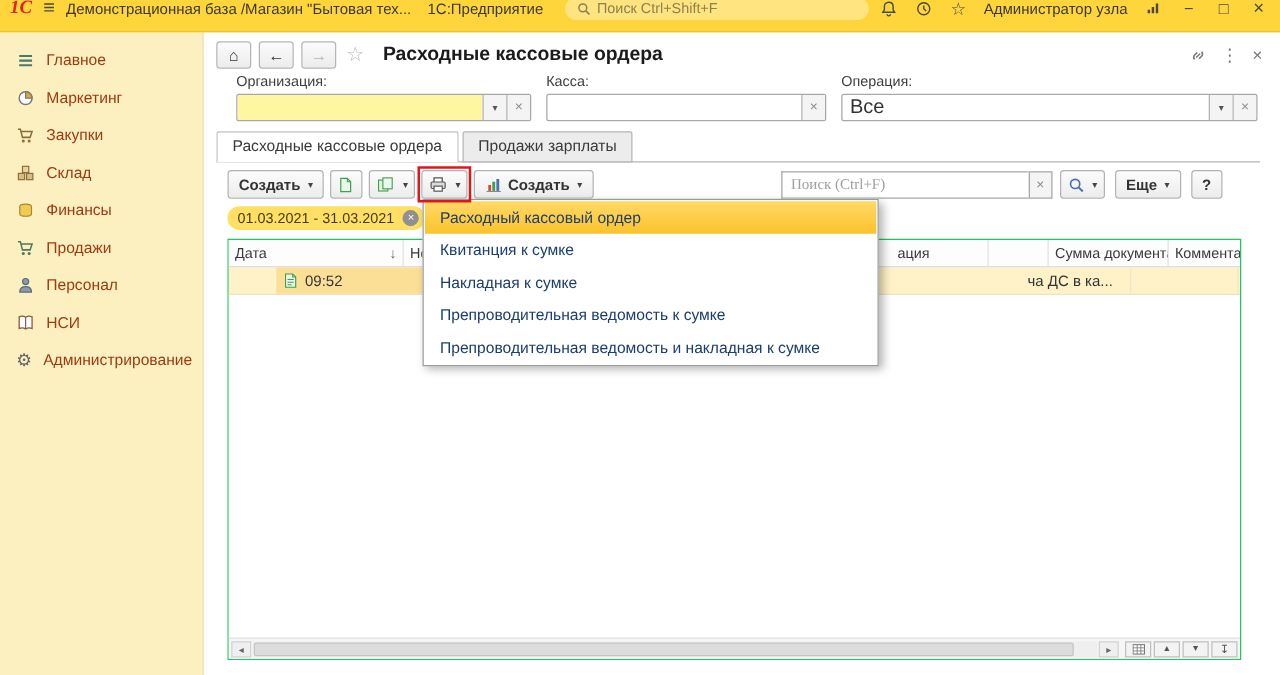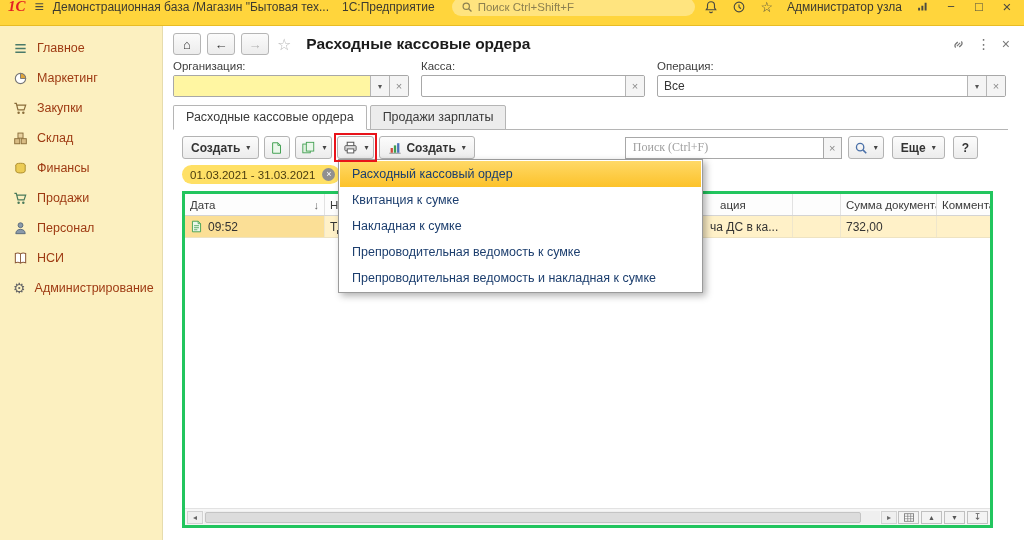--- a/index.html
+++ b/index.html
@@ -27,25 +27,25 @@
   
   .form-header { display:flex; align-items:center; gap:6px; padding:7px 14px 5px 10px; }
   .navbtn { width:28px; height:22px; border:1px solid #b5b5b5; border-radius:3px; background:linear-gradient(#fbfbfb,#ececec); display:flex; align-items:center; justify-content:center; font-size:13px; color:#333; cursor:pointer; }
   .navbtn.disabled { color:#b3b3b3; }
   .fav-star { color:#b9b9b9; font-size:16px; margin:0 2px; }
   .form-title { font-size:15.5px; font-weight:bold; color:#1b1b1b; margin-left:7px; white-space:nowrap; }
   .fh-right { margin-left:auto; display:flex; align-items:center; gap:11px; color:#777; }
   .fh-right .g { font-size:14px; line-height:1; cursor:pointer; }
 
   
-  .filters { display:flex; gap:12px; padding:0 18px 8px 10px; }
+  .filters { display:flex; gap:12px; padding:0 18px 8px 10px;margin-left:16px; }
   .field { display:flex; flex-direction:column; gap:3px; }
   .field > label { font-size:11.5px; color:#3e3e3e; }
   .ctl { display:flex; height:22px; border:1px solid #a8a8a8; border-radius:2px; background:#fff; overflow:hidden; }
-  .ctl .val { flex:1; display:flex; align-items:center; padding:0 6px; font-size:12px; white-space:nowrap; overflow:hidden; }
+  .ctl .val { flex:1; display:flex; align-items:center; padding:0 6px; font-size:16px; white-space:nowrap; overflow:hidden; }
   .ctl .val.yellow { background:#fff6a2; }
   .addon { width:19px; flex:none; border-left:1px solid #b5b5b5; background:#f4f4f4; display:flex; align-items:center; justify-content:center; font-size:8px; color:#555; cursor:pointer; }
   .addon.x { font-size:11px; color:#8a8a8a; }
   .f-org { width:236px; } .f-kassa { width:224px; } .f-oper { flex:1; }
 
   
   .tabs { display:flex; gap:3px; padding-left:10px; margin-bottom:-1px; position:relative; z-index:2; }
   .tab { border:1px solid #b5b5b5; border-bottom-color:#b5b5b5; border-radius:2px 2px 0 0; background:#ececec; padding:4px 12px 5px; font-size:12.5px; color:#3a3a3a; cursor:pointer; white-space:nowrap; }
   .tab.active { background:#fff; border-bottom-color:#fff; }
 
@@ -62,25 +62,25 @@
   .searchinput .ph { color:#a0a0a0; }
   .searchx { width:19px; height:22px; border:1px solid #a8a8a8; background:#f4f4f4; display:flex; align-items:center; justify-content:center; font-size:11px; color:#8a8a8a; cursor:pointer; }
   .gap6 { width:6px; } .gap8 { width:8px; }
 
   
   .tagrow { padding:0 0 7px 9px; }
   .tag { display:inline-flex; align-items:center; gap:7px; height:19px; background:#ffe065; border-radius:10px; padding:0 5px 0 8px; font-size:11.5px; color:#4a3c10; }
   .tag .tx { width:13px; height:13px; border-radius:50%; background:#909090; color:#fff; display:flex; align-items:center; justify-content:center; font-size:9px; line-height:1; cursor:pointer; }
 
   
-  .table { width:811px; margin-left:9px; border:3px solid #22c55e; flex:1; min-height:0; display:flex; flex-direction:column; background:#fff; }
+  .table { width:811px; margin-left:9px; border:1px solid #22c55e; flex:1; min-height:0; display:flex; flex-direction:column; background:#fff; }
   .thead { display:flex; height:22px; flex:none; border-bottom:1px solid #d4d4d4; background:#fdfdfd; font-size:11.5px; color:#3a3a3a; }
   .th, .td { display:flex; align-items:center; padding:0 5px; white-space:nowrap; overflow:hidden; flex:none; }
   .th { border-right:1px solid #e2e2e2; }
-  .td { border-right:1px solid #efe6cc; }
+  .td { border-right:1px solid #efe6cc;margin-left:38px; }
   .c1 { width:140px; } .c2 { width:238px; } .c3 { width:230px; } .c4 { width:48px; } .c5 { width:96px; } .c6 { flex:1; border-right:none; }
   .th.c1 { justify-content:space-between; }
   .sort-arrow { color:#666; font-size:11px; }
   .th.c3 span { margin-left:152px; }
   .trow { display:flex; height:22px; flex:none; background:#fff1c8; border-bottom:1px solid #eee3c2; font-size:12px; }
   .trow .c1 { background:#fbdf96; gap:5px; }
   .trow .c3 span { margin-left:142px; }
   .trow .c5 { justify-content:flex-start; padding-right:30px; }
   .tfiller { flex:1; background:#fff; }
 

